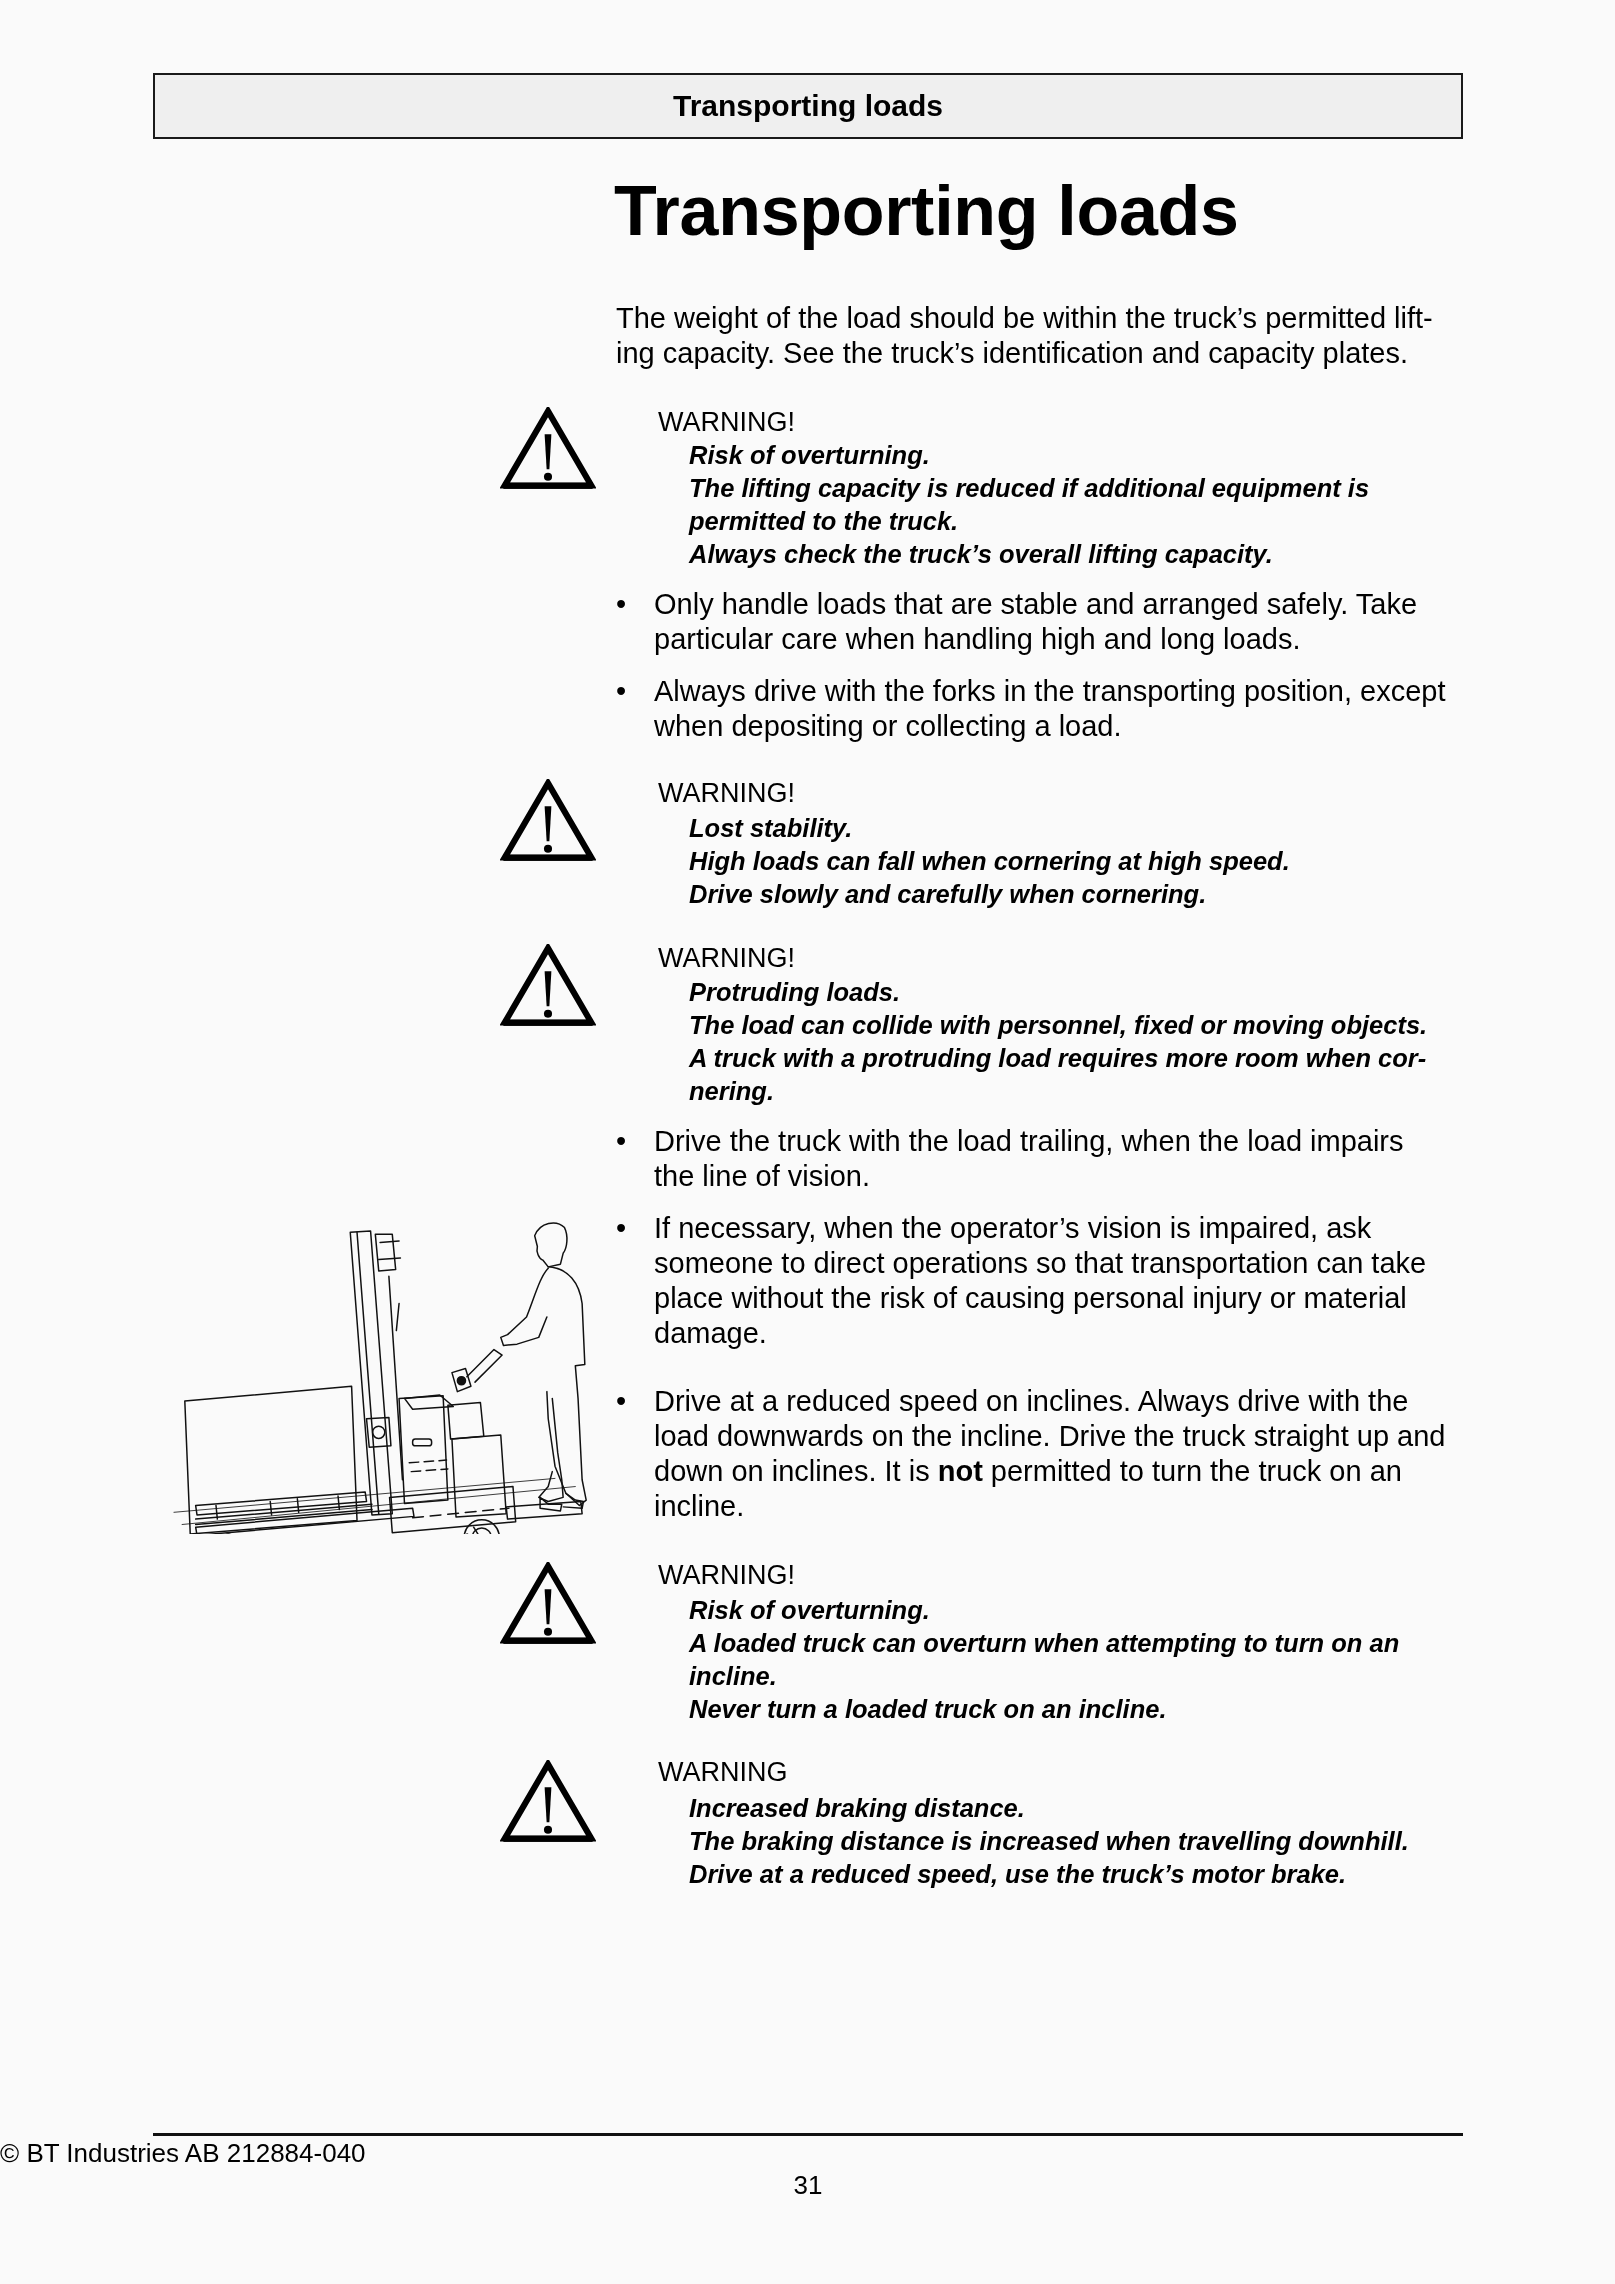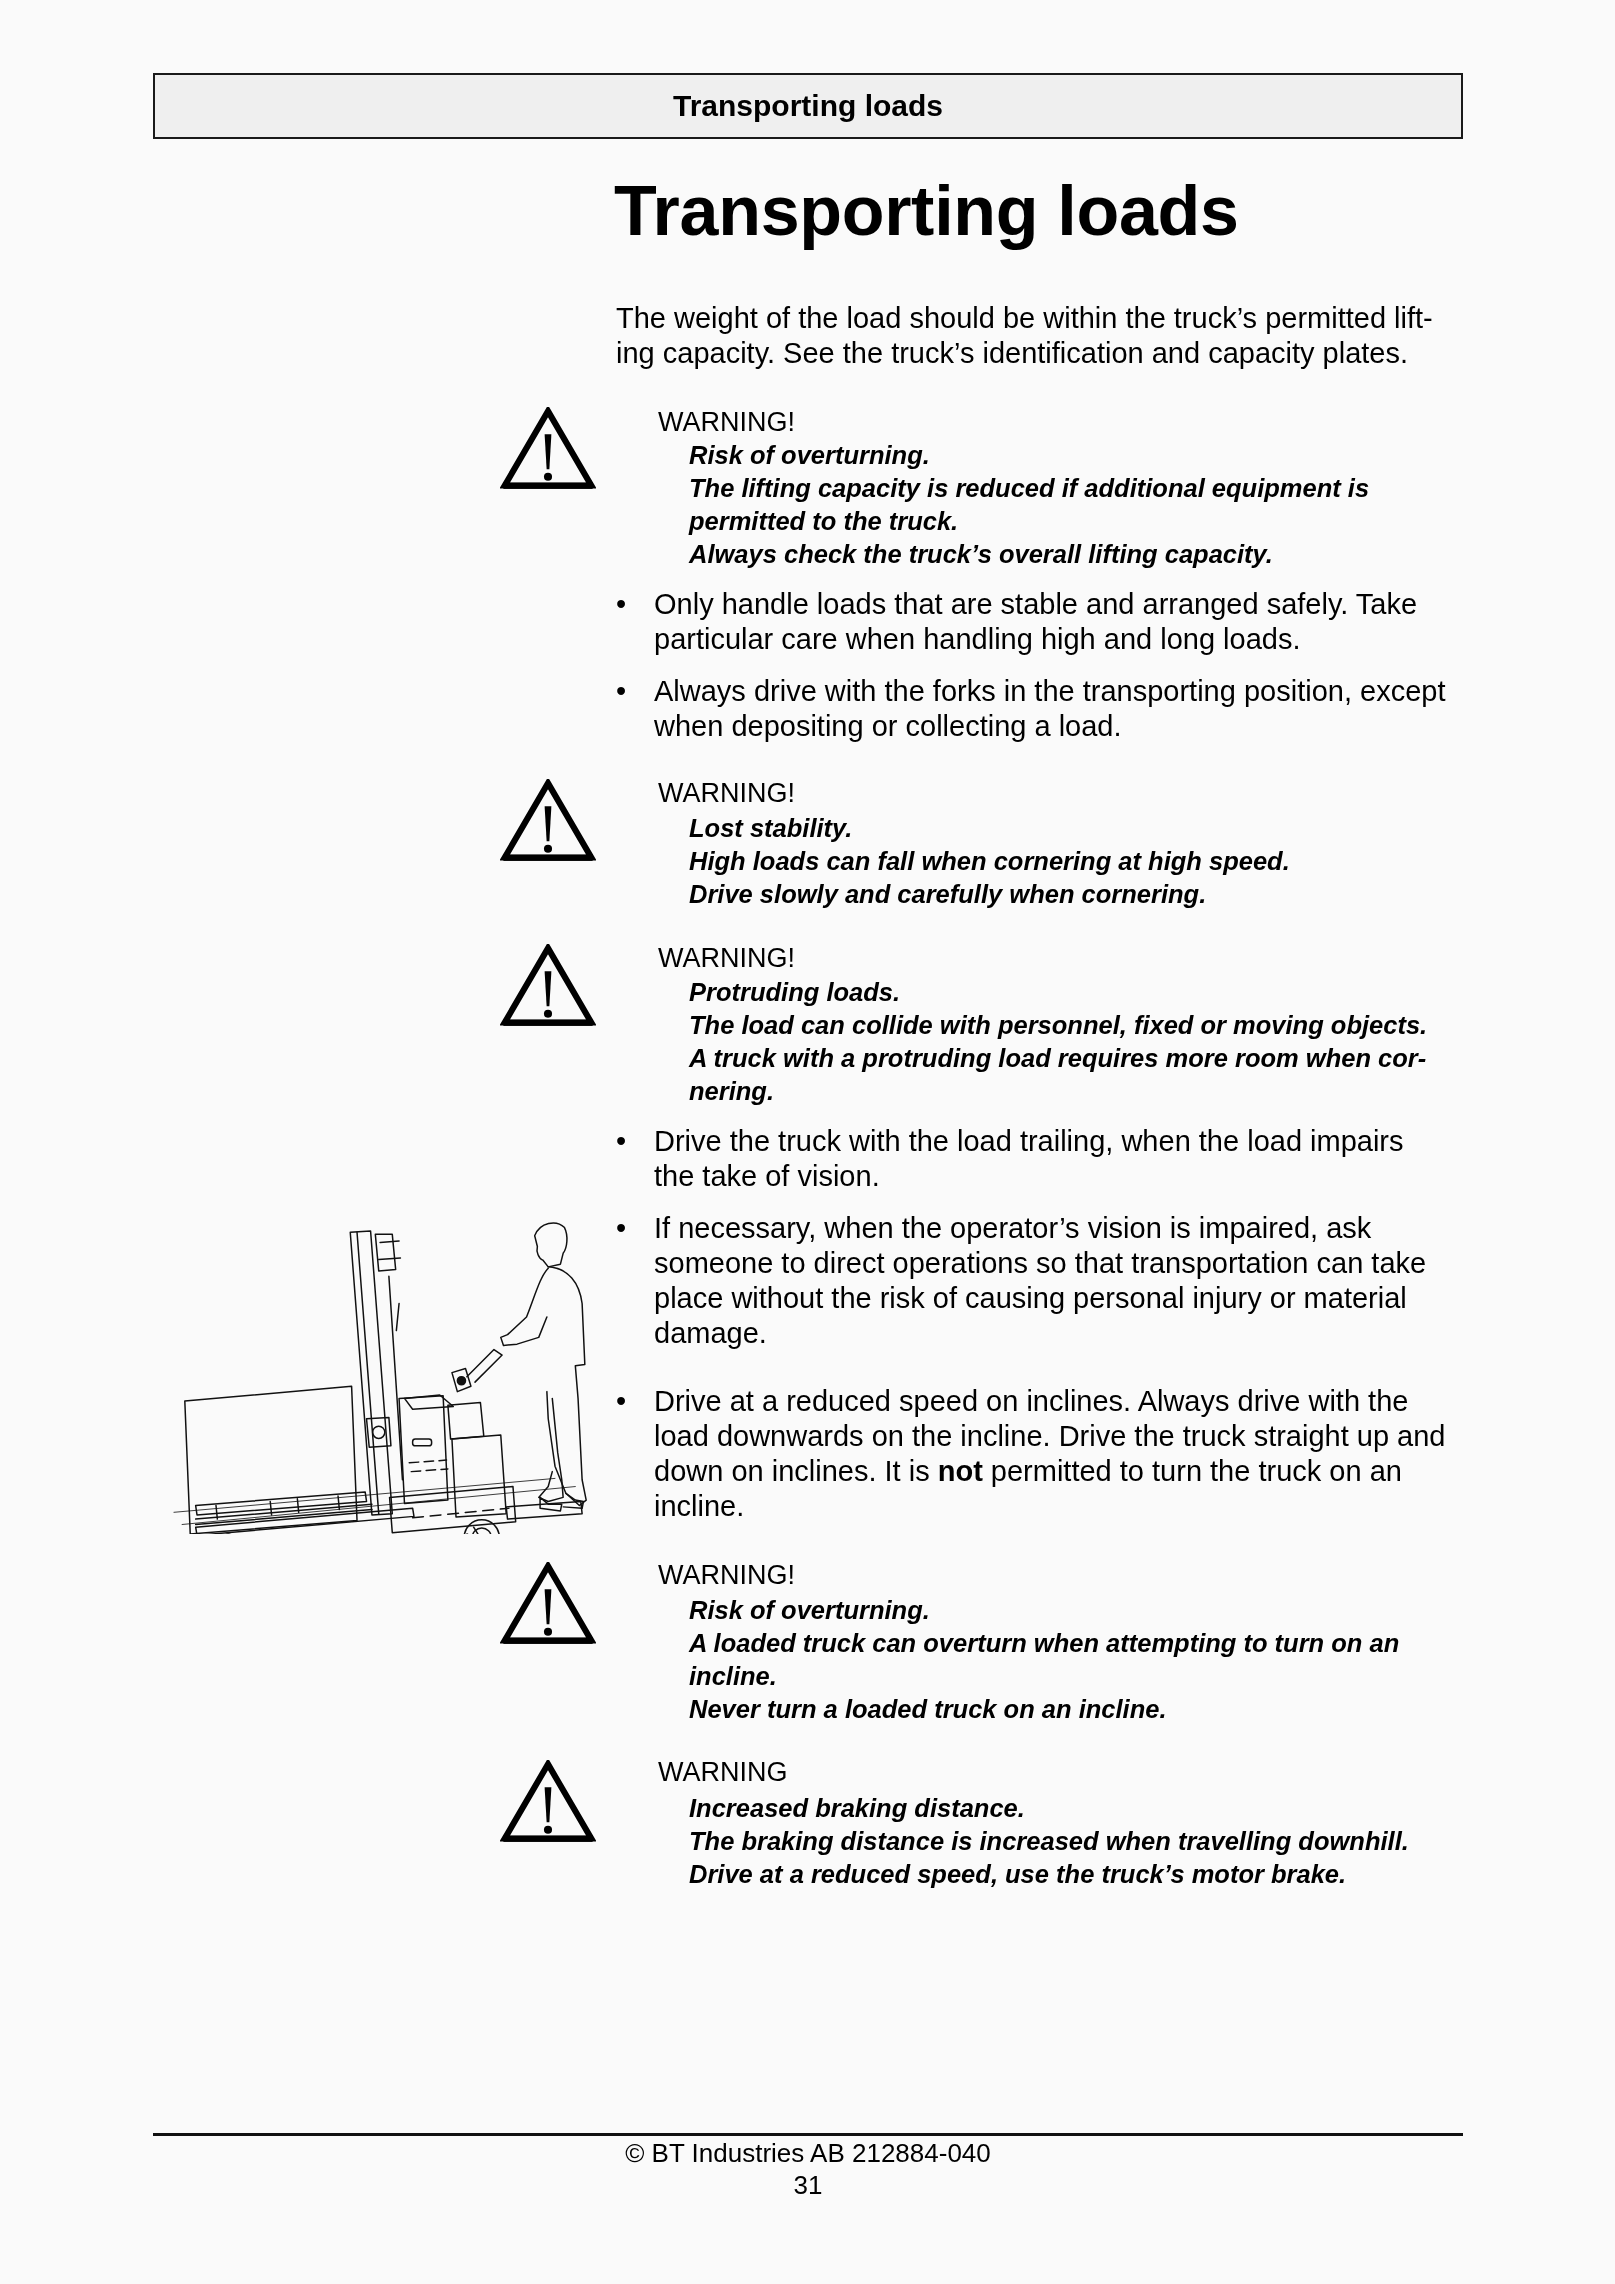--- a/index.html
+++ b/index.html
@@ -29,21 +29,21 @@
   }
   .warn-lines {
     left:655px; font-size:25.5px; font-weight:bold; font-style:italic; line-height:33px;margin-left:34px;
   }
   .warn-lines .line { display:block; white-space:nowrap; }
   .bullet { left:616px; width:855px; font-size:29px; line-height:35px; }
   .bullet .dot { position:absolute; left:0; top:0; width:27px; text-align:left; }
   .bullet .btext { position:absolute; left:38px; top:0; }
   .bullet .btext .line { display:block; white-space:nowrap; }
   .footer-rule { left:153px; top:2133px; width:1310px; height:2.7px; background:#111; }
-  .footer-copy { left:0; width:1616px; top:2137px; text-align:center; font-size:26px; line-height:33px; padding-left:-27px; }
+  .footer-copy { left:0; width:1616px; top:2137px; font-size:26px; line-height:33px; padding-left:-27px; }
   .footer-page { left:0; width:1616px; top:2169px; text-align:center; font-size:26px; line-height:33px; }
   .illustration { left:168px; top:1195px; width:435px; height:339px; }
   b.em { font-weight:bold;margin-top:40px; }
 </style>
 </head>
 <body>
 
 <div class="abs header-box">
   <span class="header-title">Transporting loads</span>
 </div>
@@ -115,21 +115,21 @@
   <span class="line">Protruding loads.</span>
   <span class="line">The load can collide with personnel, fixed or moving objects.</span>
   <span class="line">A truck with a protruding load requires more room when cor-</span>
   <span class="line">nering.</span>
 </div>
 
 <div class="abs bullet" style="top:1124px;">
   <span class="dot">•</span>
   <div class="btext">
     <span class="line">Drive the truck with the load trailing, when the load impairs</span>
-    <span class="line">the take of vision.</span>
+    <span class="line">the line of vision.</span>
   </div>
 </div>
 
 <div class="abs bullet" style="top:1211px;">
   <span class="dot">•</span>
   <div class="btext">
     <span class="line">If necessary, when the operator’s vision is impaired, ask</span>
     <span class="line">someone to direct operations so that transportation can take</span>
     <span class="line">place without the risk of causing personal injury or material</span>
     <span class="line">damage.</span>

